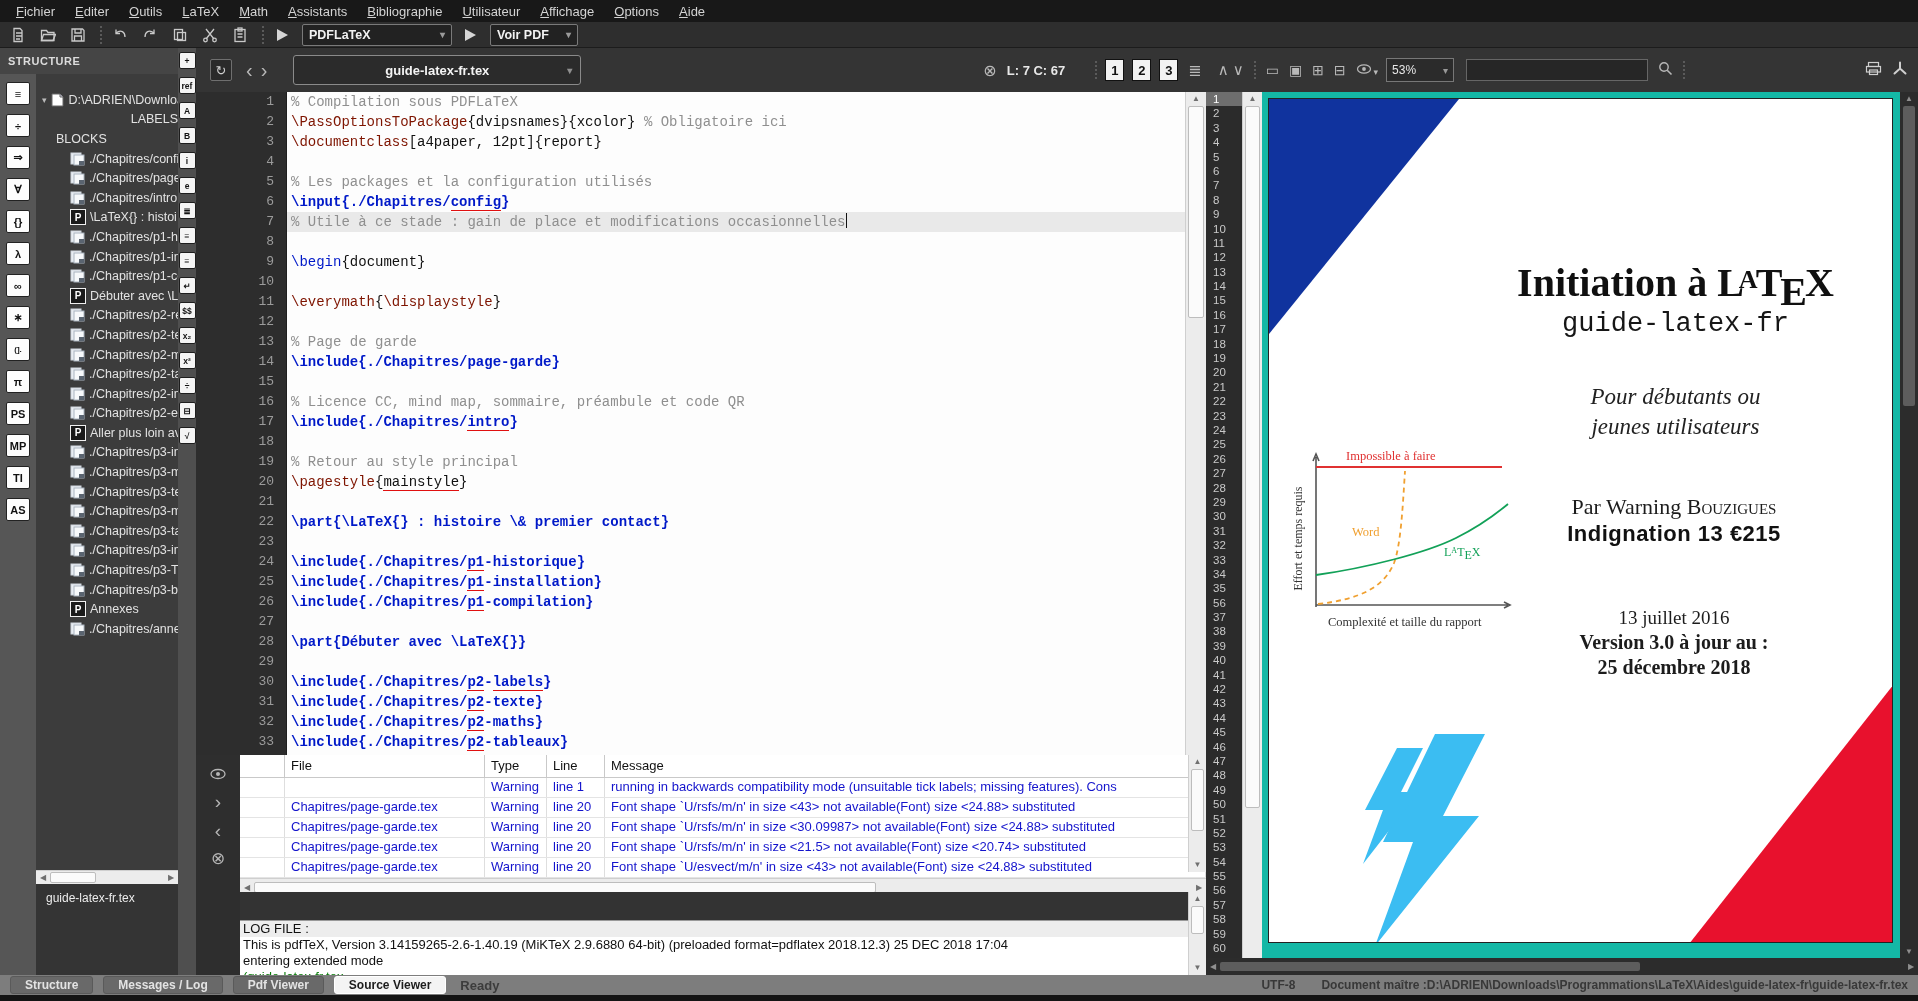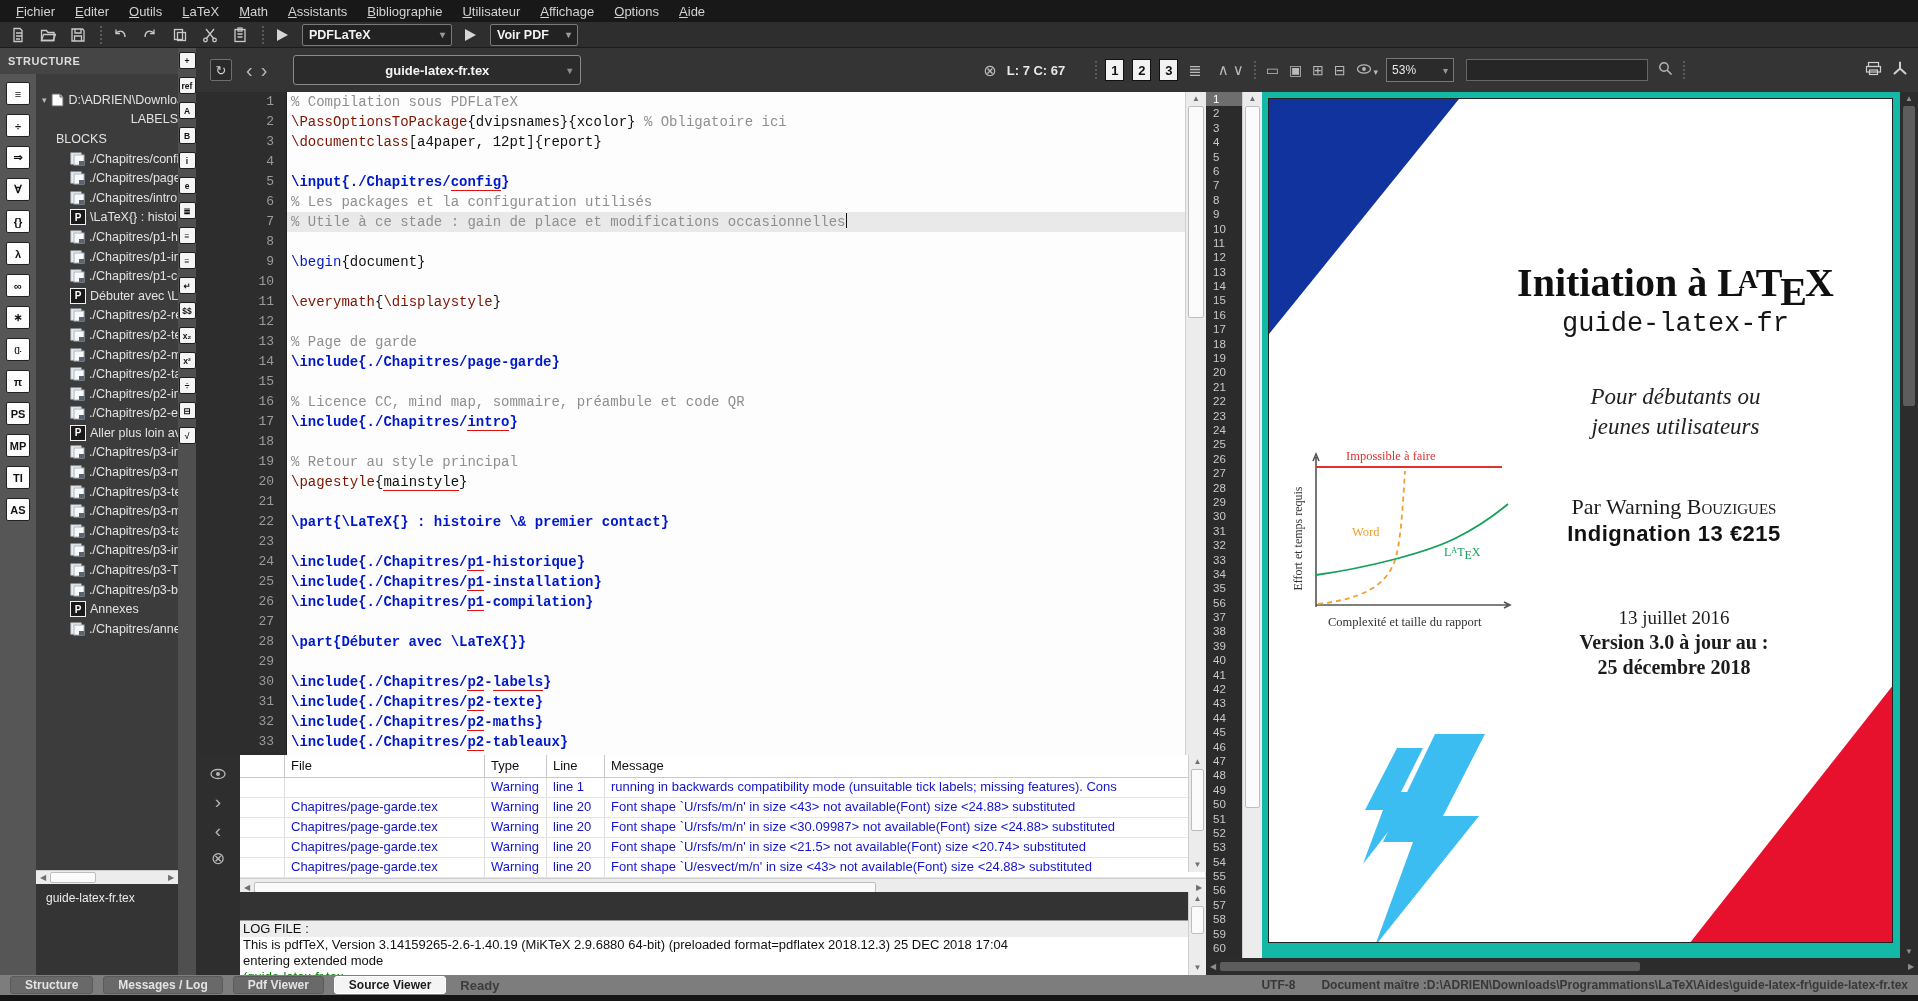--- a/index.html
+++ b/index.html
@@ -574,22 +574,22 @@
         <div class="gnum">30</div>
         <div class="gnum">31</div>
         <div class="gnum">32</div>
         <div class="gnum">33</div>
       </div>
     <div id="code">
         <div class="cline"><span class="cm">% Compilation sous PDFLaTeX</span></div>
         <div class="cline"><span class="cmd">\PassOptionsToPackage</span><span class="txt">{dvipsnames}{xcolor} </span><span class="cm">% Obligatoire ici</span></div>
         <div class="cline"><span class="cmd">\documentclass</span><span class="txt">[a4paper, 12pt]{report}</span></div>
         <div class="cline"></div>
+        <div class="cline"><span class="cm">% Les packages et la configuration utilisés</span></div>
         <div class="cline"><span class="inc">\input{./Chapitres/</span><span class="inc err">config</span><span class="inc">}</span></div>
-        <div class="cline"><span class="cm">% Les packages et la configuration utilisés</span></div>
         <div class="cline cur"><span class="cm">% Utile à ce stade : gain de place et modifications occasionnelles</span><span class="cursor"></span></div>
         <div class="cline"></div>
         <div class="cline"><span class="kw">\begin</span><span class="txt">{document}</span></div>
         <div class="cline"></div>
         <div class="cline"><span class="cmd">\everymath</span><span class="txt">{</span><span class="cmd">\displaystyle</span><span class="txt">}</span></div>
         <div class="cline"></div>
         <div class="cline"><span class="cm">% Page de garde</span></div>
         <div class="cline"><span class="inc">\include{./Chapitres/page-garde}</span></div>
         <div class="cline"></div>
         <div class="cline"><span class="cm">% Licence CC, mind map, sommaire, préambule et code QR</span></div>

